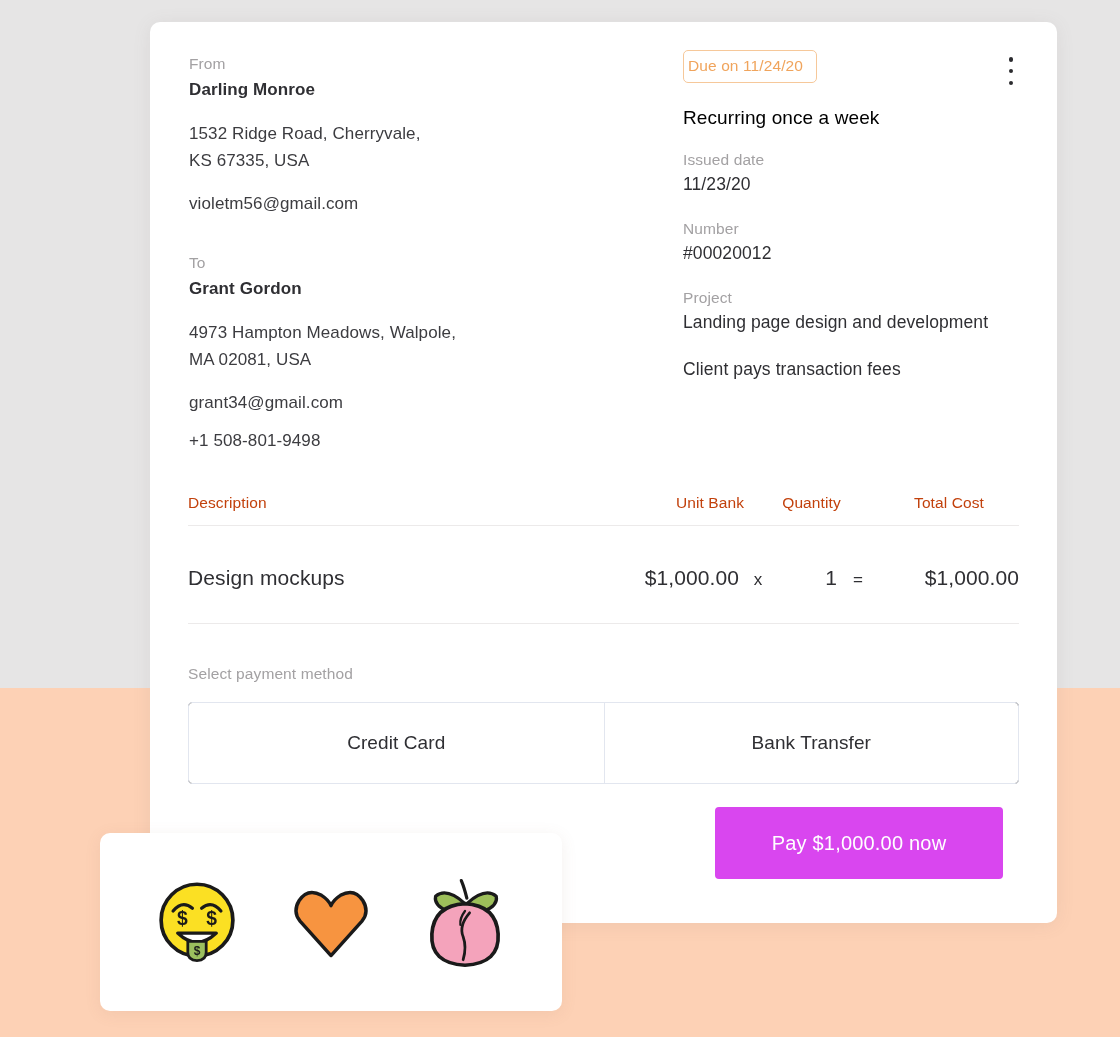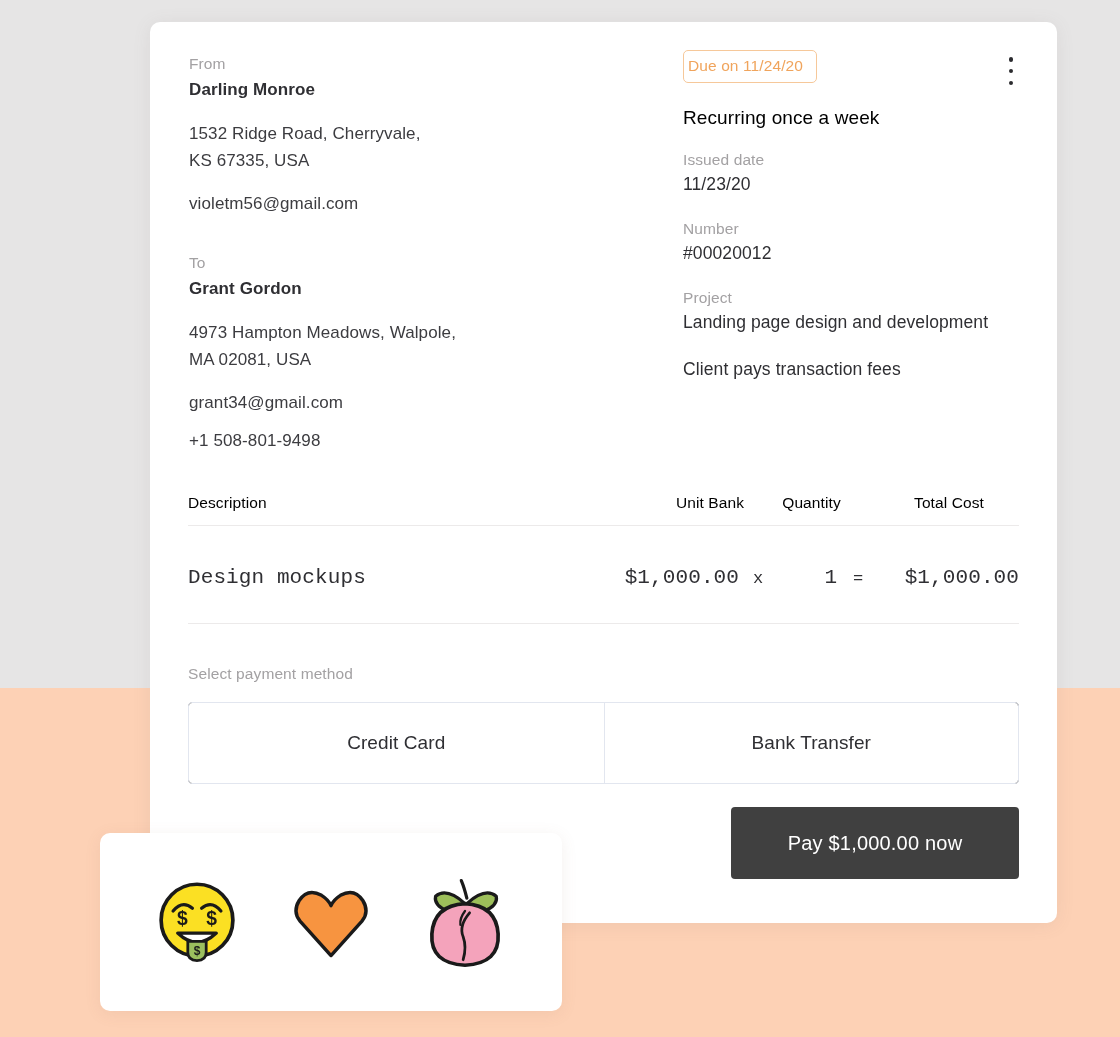--- a/index.html
+++ b/index.html
@@ -135,36 +135,35 @@
     left: 38px; top: 472px;
     width: 831px;
   }
   .thead {
     display: flex;
     align-items: baseline;
     padding-bottom: 13px;
     border-bottom: 1px solid #eceaea;
   }
   .th {
-    color: #000000;
+    color: #c2410c;
     font-size: 15.5px;
     letter-spacing: .1px;
   }
   .th-desc     { flex: 1 1 auto; }
   .th-unit     { width: 170px; text-align: right; }
   .th-qty      { width: 135px; text-align: center; }
   .th-total    { width: 140px; text-align: center; }
 
   .trow {
     display: flex;
     align-items: baseline;
     height: 98px;
     padding-top: 40px;
     border-bottom: 1px solid #eceaea;
-    font-family: Liberation Mono, monospace;
   }
   .td-desc {
     flex: 1 1 auto;
     color: #2f2f33;
     font-size: 21px;
     letter-spacing: .1px;
   }
   .td-unit {
     width: 170px; text-align: right;
     color: #2f2f33; font-size: 21px; letter-spacing: .1px;
@@ -215,23 +214,23 @@
     color: #2f2f33;
     letter-spacing: .1px;
     cursor: pointer;
     background: #ffffff;
   }
   .pay-option + .pay-option { border-left: 1px solid #e2e6ef; }
 
   
   #pay-button {
     position: absolute;
-    left: 581px; top: 785px;
+    left: 565px; top: 785px;
     width: 288px; height: 72px;
-    background: #404040;
+    background: #d946ef;
     border: none;
     border-radius: 4px;
     color: #ffffff;
     font-family: "Liberation Sans", sans-serif;
     font-size: 20px;
     letter-spacing: .2px;
     cursor: pointer;
   }
 
   

